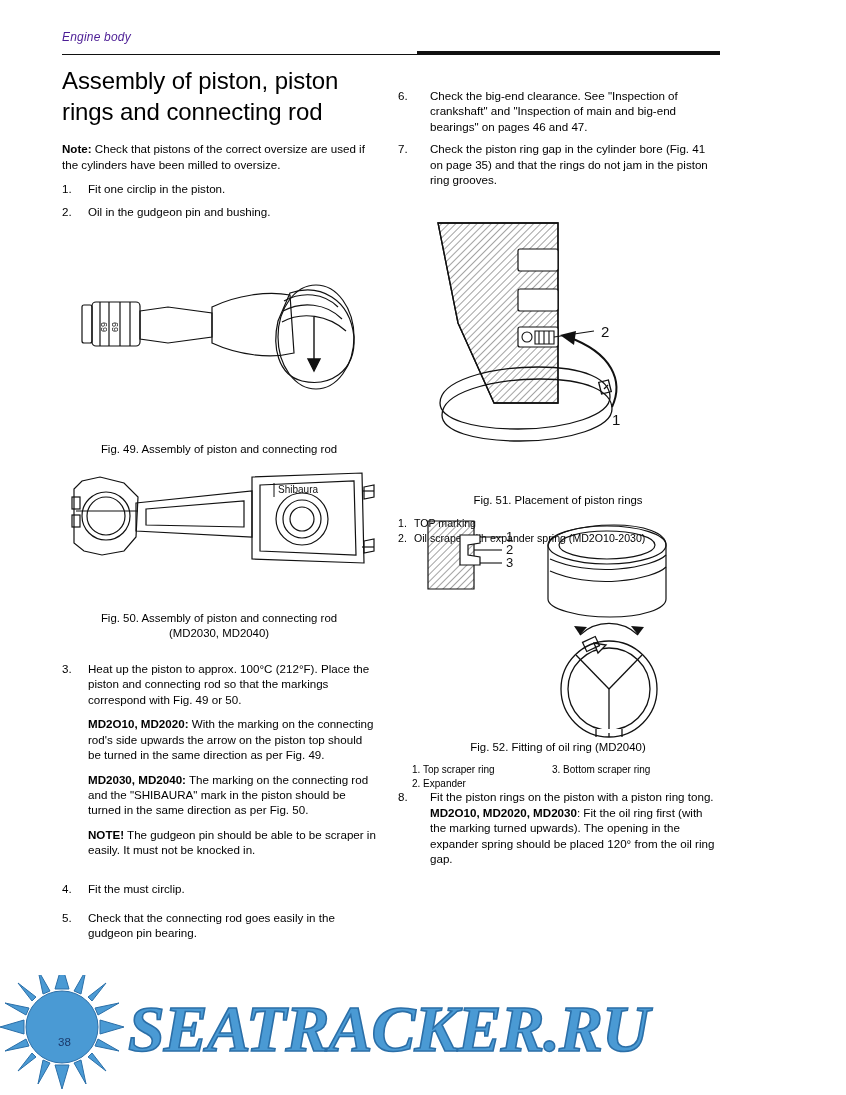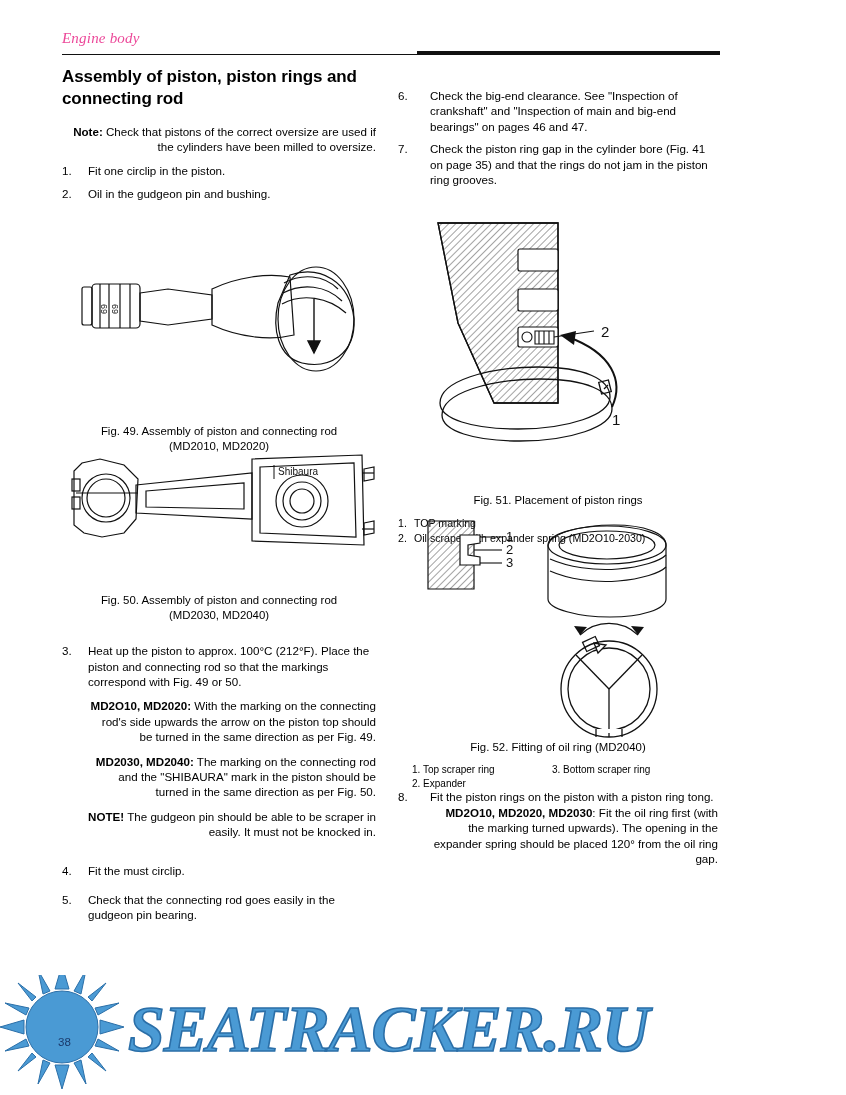--- a/index.html
+++ b/index.html
@@ -21,25 +21,25 @@
     width: 846px; height: 1095px;
   }
 
   
   .header {
     position: absolute;
     left: 62px; top: 30px;
     width: 658px;
   }
   .header-title {
-    font-family: Liberation Serif, serif;
+    font-family: Liberation Sans, sans-serif;
     font-style: italic;
-    font-size: 15px;
+    font-size: 12px;
     letter-spacing: .2px;
-    color: #ec4899;
+    color: #4c1d95;
     padding-bottom: 4px;
   }
   .header-rule-left {
     position: absolute;
     left: 0; top: 24px;
     width: 355px;
     height: 1px;
     background: #111;
   }
   .header-rule-right {
@@ -56,32 +56,31 @@
     left: 62px; top: 66px;
     width: 314px;
   }
   .col-right {
     position: absolute;
     left: 398px; top: 88px;
     width: 320px;
   }
 
   h1.section-title {
-    font-size: 17px;
-    font-weight: bold;
+    font-size: 24px;
+    font-weight: normal;
     line-height: 1.28;
     margin: 0 0 14px 0;
     letter-spacing: -.1px;
   }
 
   p.note, p.body-text {
     font-size: 11.6px;
     line-height: 1.33;
     margin: 0 0 9px 0;
-    text-align: right;
   }
   .bold { font-weight: bold; }
 
   
   .num-item {
     position: relative;
     display: flex;
     font-size: 11.6px;
     line-height: 1.33;
     margin-bottom: 7px;
@@ -185,21 +184,20 @@
           <line x1="252" y1="40" x2="252" y2="90"></line>
           <path d="M246 82 L252 94 L258 82 Z" fill="#111"></path>
         </g>
         <g font-family="Liberation Sans, sans-serif" font-size="9" fill="#111">
           <text x="39" y="50" transform="rotate(90 39 50)" text-anchor="middle">69</text>
           <text x="50" y="50" transform="rotate(90 50 50)" text-anchor="middle">69</text>
         </g>
       </svg>
       <div class="fig-caption">
         <div>Fig. 49. Assembly of piston and connecting rod</div>
-        <div>(MD2010, MD2020)</div>
       </div>
     </div>
 
     <div class="figbox" style="height:190px; margin-top:14px;">
       <svg width="314" height="150" viewBox="0 0 314 150">
         <g fill="none" stroke="#111" stroke-width="1.2">
 
           <path d="M12 38 L12 92 L22 100 L40 104 L62 100 L74 86 L76 46 L62 32 L38 26 L20 30 Z"></path>
           <circle cx="44" cy="65" r="24"></circle>
           <circle cx="44" cy="65" r="19"></circle>

